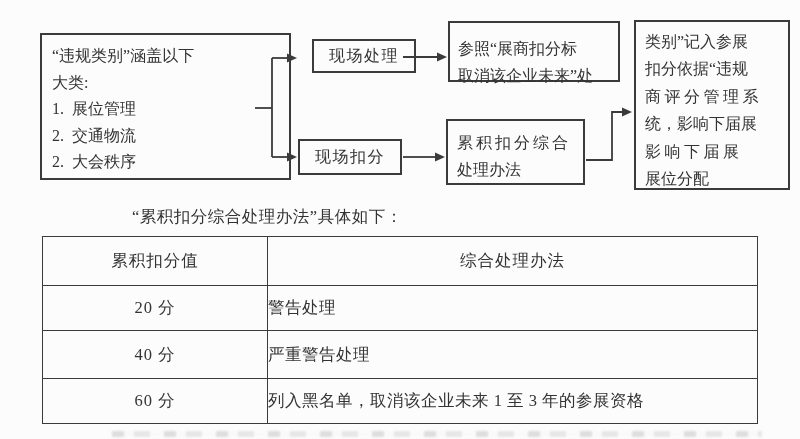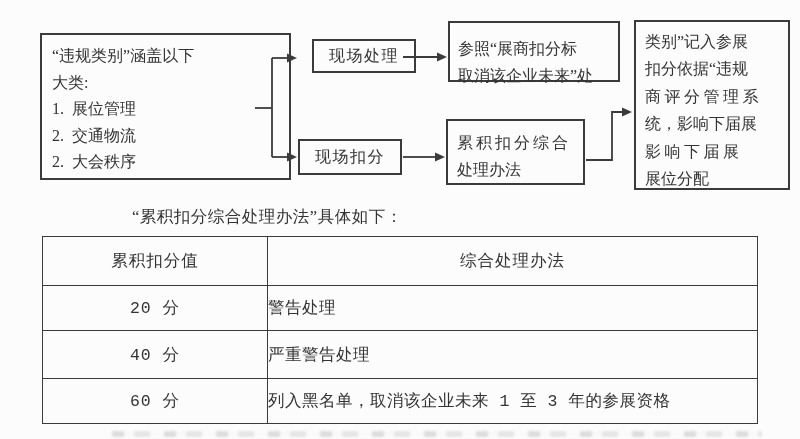--- a/index.html
+++ b/index.html
@@ -77,21 +77,20 @@
     left: 42px; top: 236px;
     width: 716px;
     border-collapse: collapse;
     table-layout: fixed;
     font-size: 16.5px;
   }
   .penalty-table th, .penalty-table td {
     border: 1.5px solid #3b3b3b;
     font-weight: normal;
     padding: 0;
-    font-family: Liberation Mono, monospace;
   }
   .penalty-table .col-score { width: 225px; }
   .penalty-table tr:nth-child(1) { height: 49px; }
   .penalty-table tr:nth-child(2) { height: 45px; }
   .penalty-table tr:nth-child(3) { height: 48px; }
   .penalty-table tr:nth-child(4) { height: 45px; }
   .cell-center { text-align: center; letter-spacing: 1px; white-space: pre-wrap; }
   .cell-left   { text-align: left; padding-left: 12px; letter-spacing: 0.5px; white-space: pre-wrap; }
 
   .remnant {

